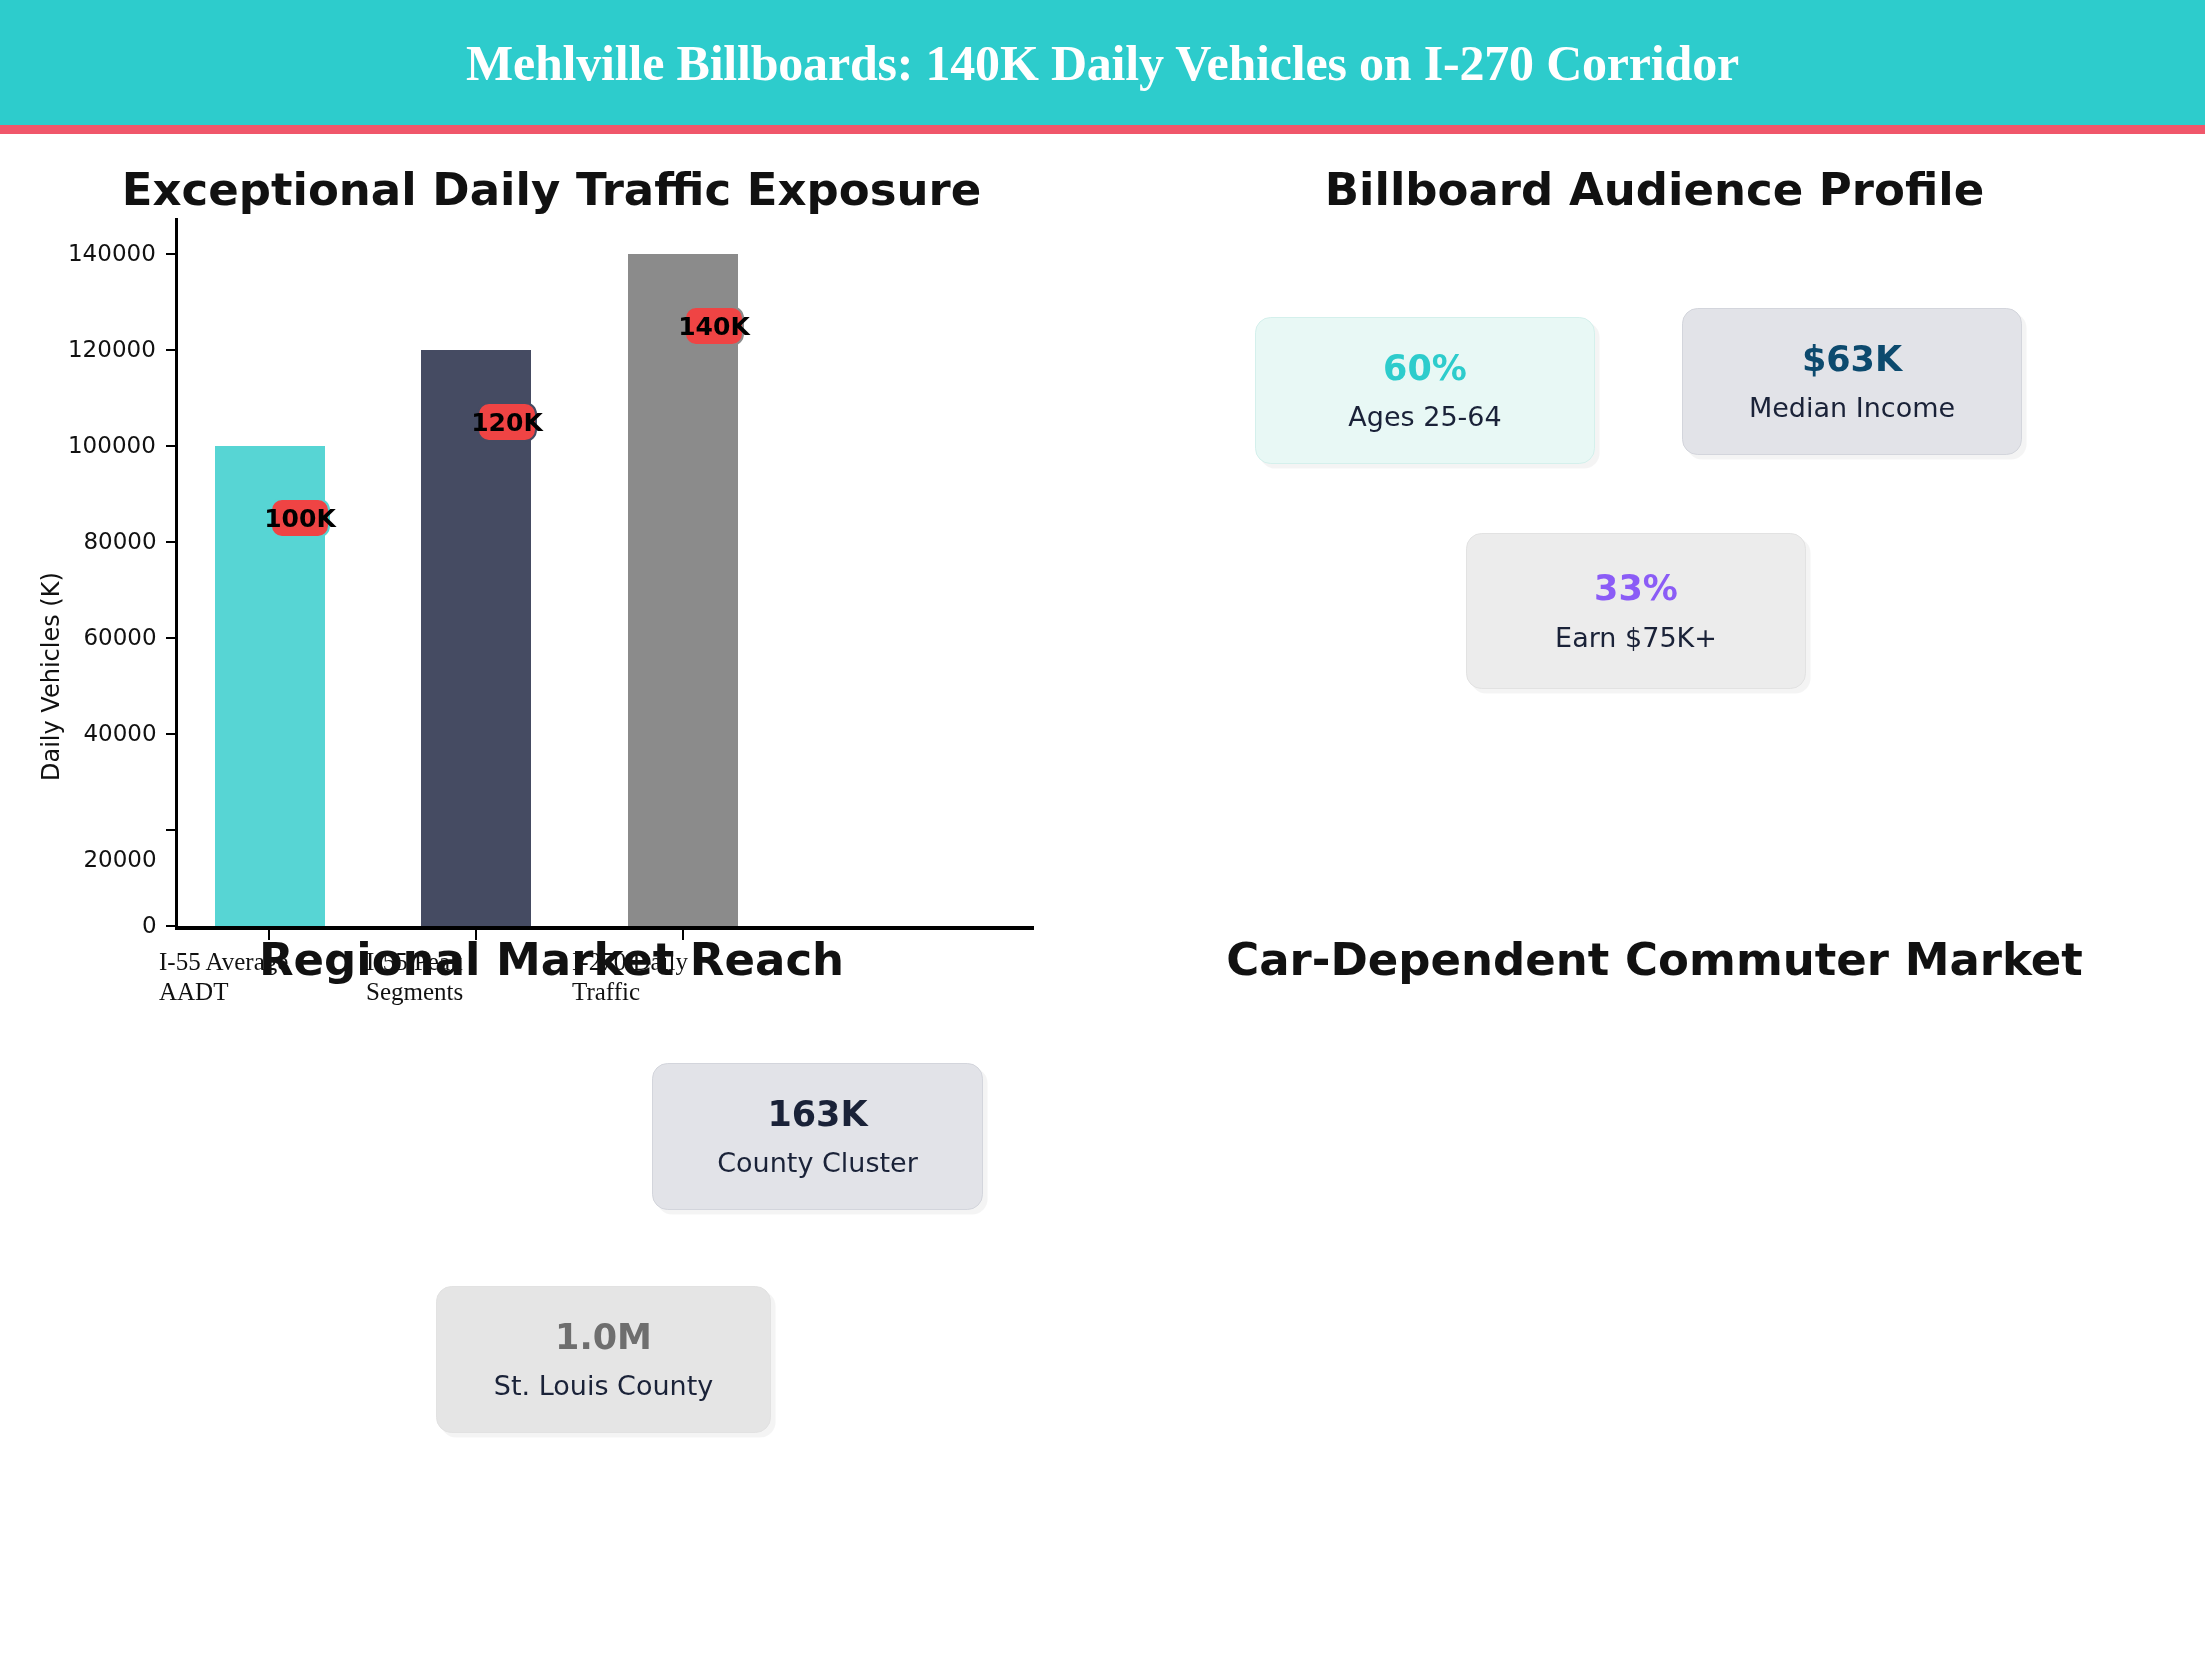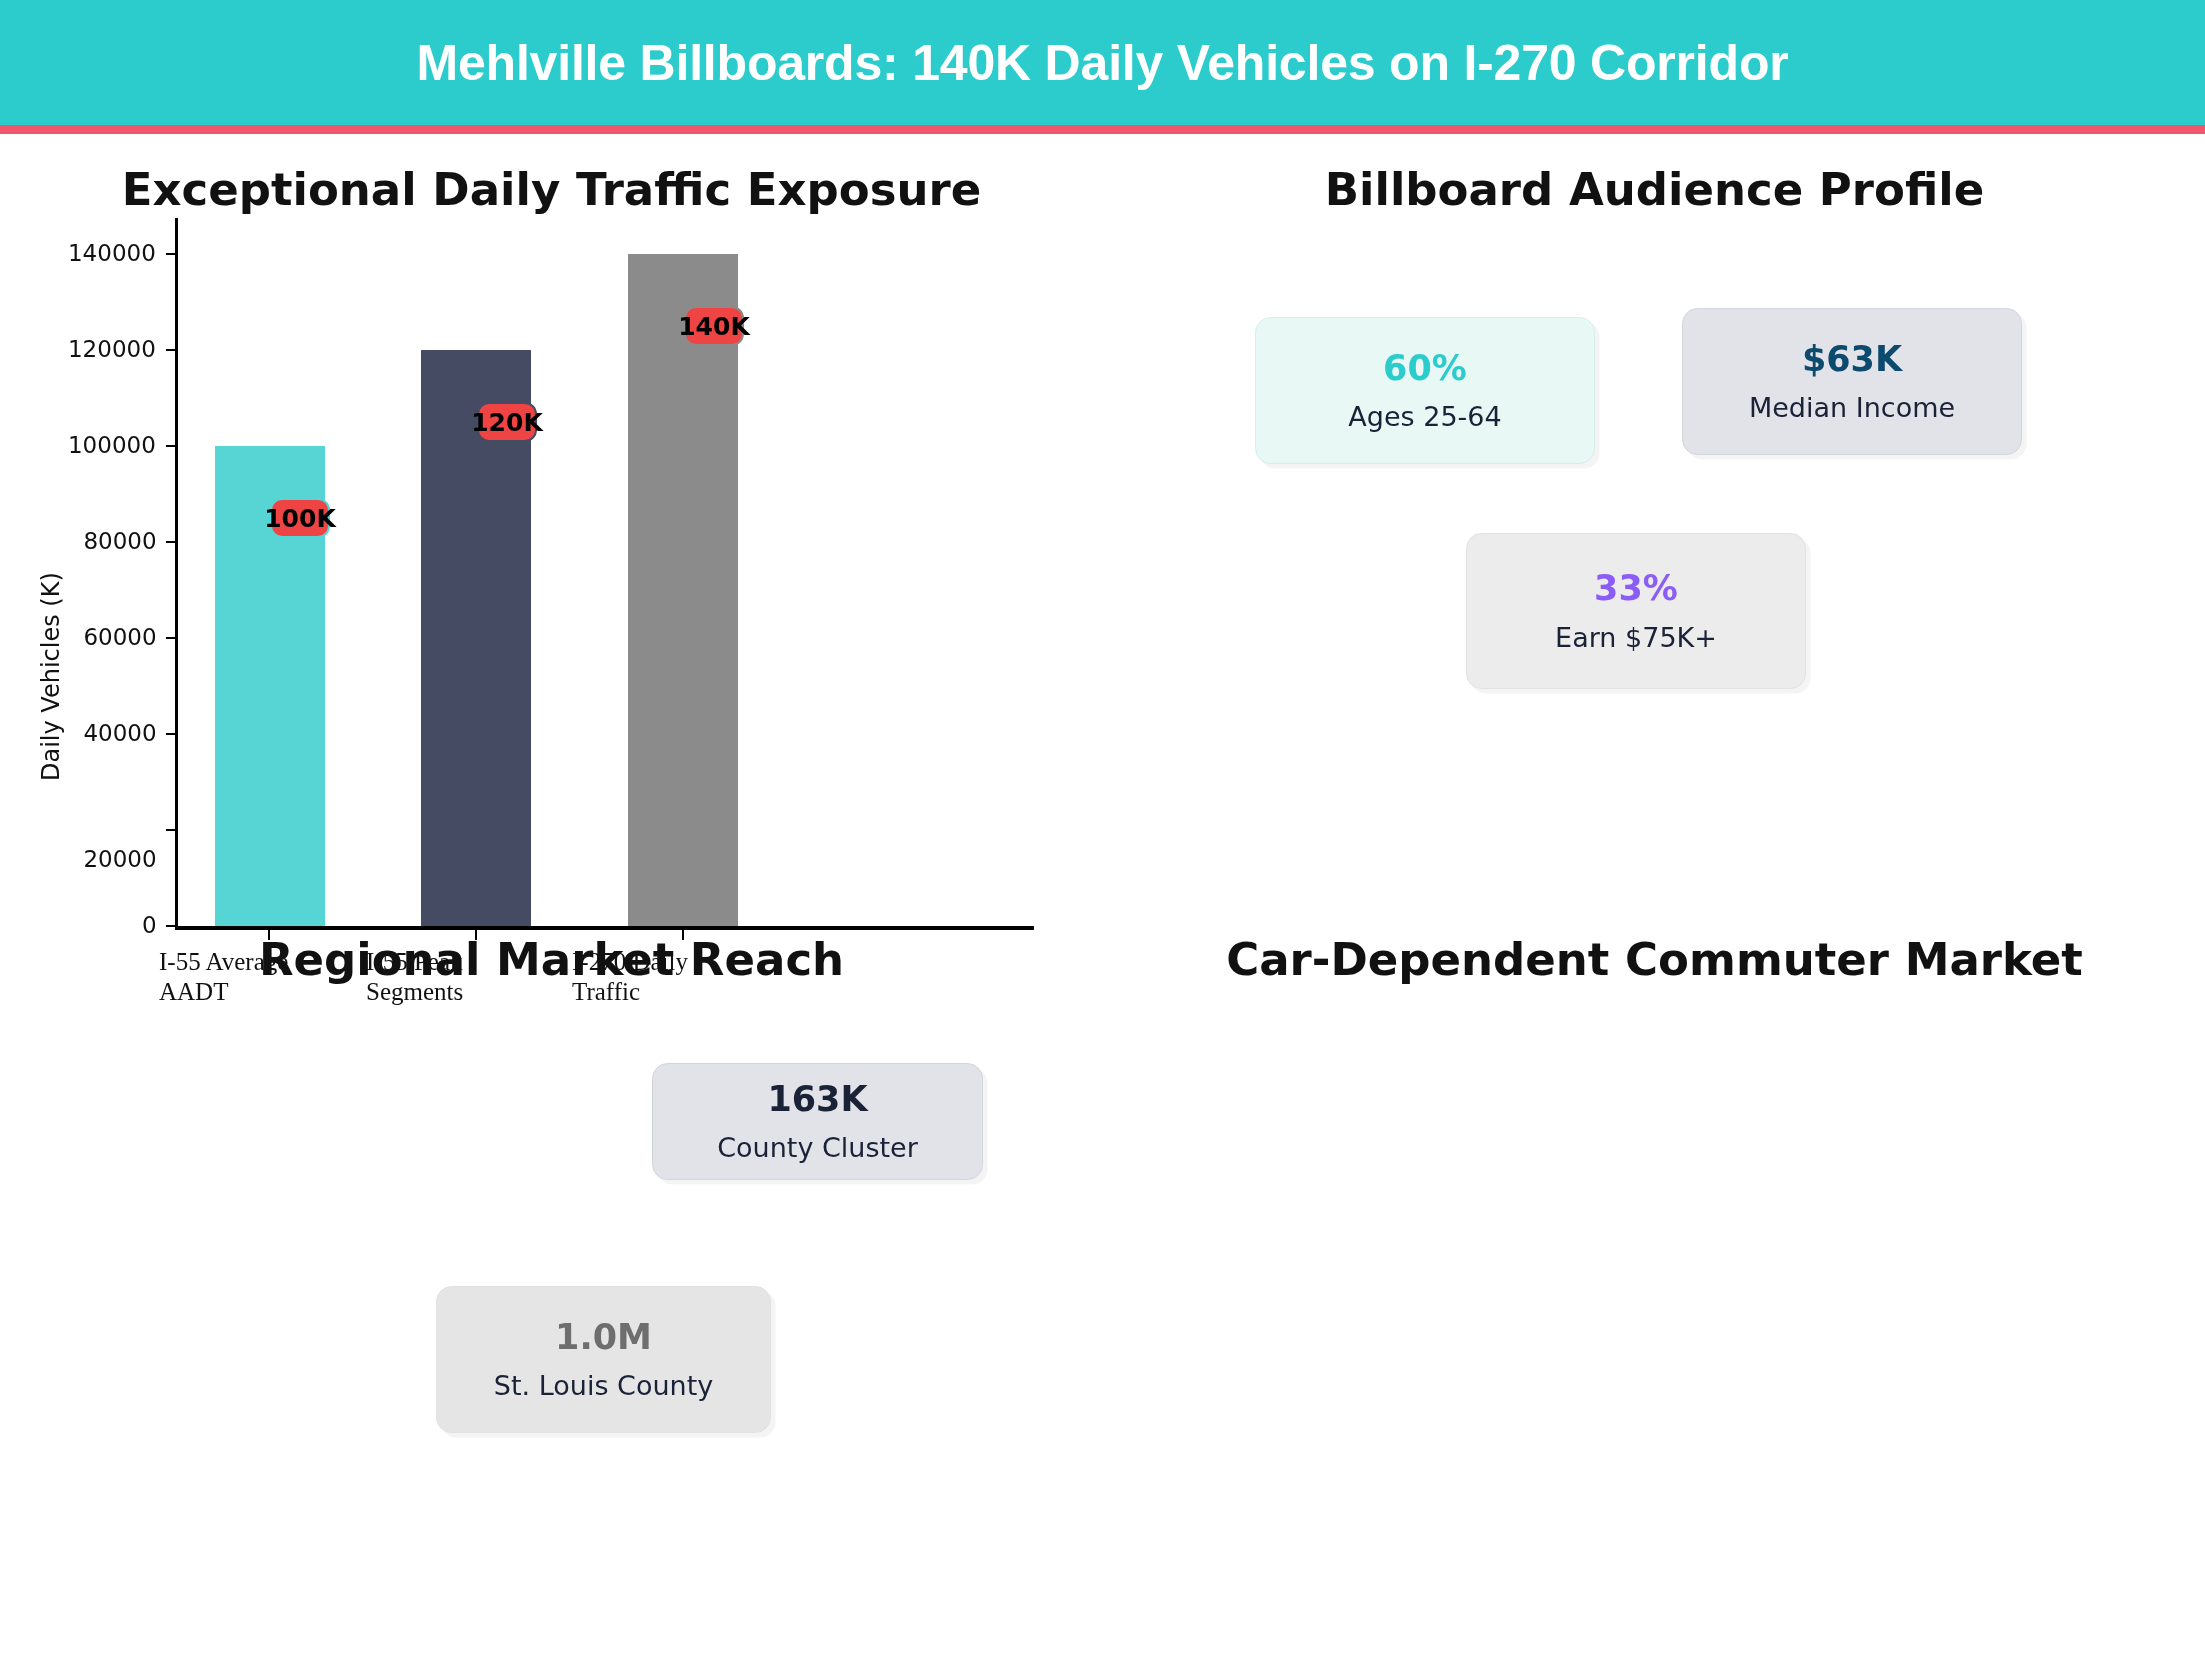--- a/index.html
+++ b/index.html
@@ -24,21 +24,21 @@
     background: #2DCCCC;
     display: flex;
     align-items: center;
     justify-content: center;
   }
   #header-title {
     color: #ffffff;
     font-size: 50px;
     font-weight: bold;
     letter-spacing: -0.2px;
-    font-family: Liberation Sans, sans-serif;
+    font-family: Liberation Serif, serif;
     white-space: nowrap;
   }
   #header-accent {
     position: absolute;
     left: 0; top: 125px;
     width: 2205px;
     height: 9.2px;
     background: #F0576B;
   }
 
@@ -240,21 +240,21 @@
   <div class="kpi-card" style="left:363px; top:395px; width:340px; height:156px; background:#ECECEC; border:1.8px solid #E2E2E2;">
     <div class="kpi-value" style="color:#8b5cf6;">33%</div>
     <div class="kpi-label">Earn $75K+</div>
   </div>
 </div>
 
 <div class="panel" style="left:0px; top:882px; width:1103px; height:772px;">
   <div class="panel-title" style="top:51px;">Regional Market Reach</div>
 
 
-  <div class="kpi-card" style="left:652px; top:181px; width:331px; height:117px; background:#E2E3E8; border:1.8px solid #D3D5DC;">
+  <div class="kpi-card" style="left:652px; top:181px; width:331px; height:147px; background:#E2E3E8; border:1.8px solid #D3D5DC;">
     <div class="kpi-value" style="color:#1A2238;">163K</div>
     <div class="kpi-label">County Cluster</div>
   </div>
 
   <div class="kpi-card" style="left:436px; top:404px; width:335px; height:147px; background:#e5e5e5; border:1.8px solid #E2E2E2;">
     <div class="kpi-value" style="color:#6E6E6E;">1.0M</div>
     <div class="kpi-label">St. Louis County</div>
   </div>
 </div>
 

